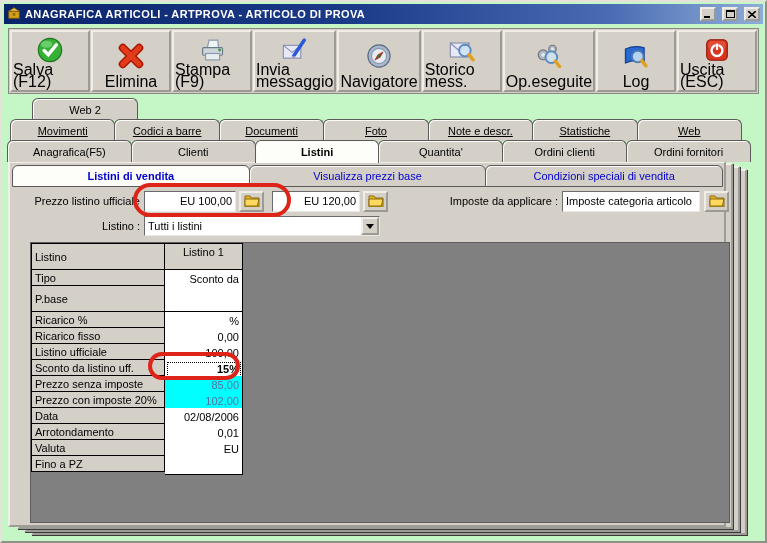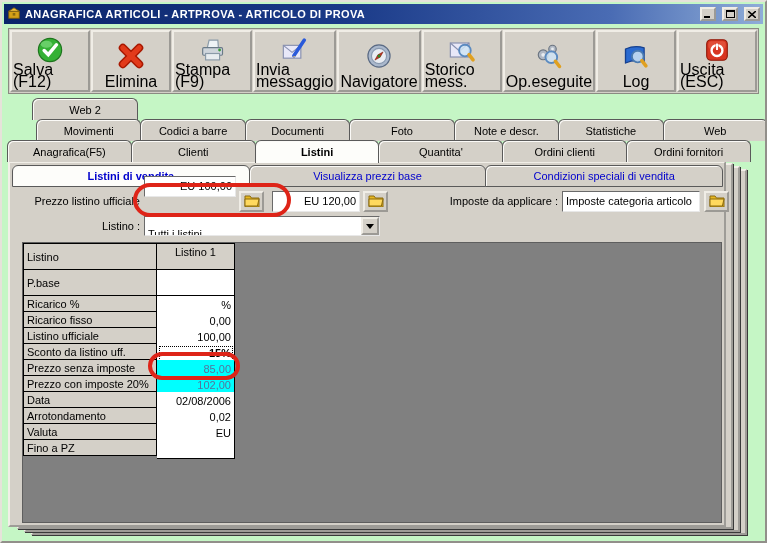--- a/index.html
+++ b/index.html
@@ -36,21 +36,21 @@
     flex:1 1 0; background:#d4d0c8; border:2px outset #f0ede6;
     display:flex; flex-direction:column; align-items:center; justify-content:flex-end;
     padding:3px 1px 2px 1px; cursor:default;
   }
   .tbtn .ticon { flex:1; display:flex; align-items:center; justify-content:center; }
   .tbtn .tlabel { text-align:left; line-height:12px; font-size:16px; }
 
   
   .tabrow { position:absolute; display:flex; height:22px; }
   .tabrow1 { left:30px; top:96px; width:105px; z-index:3; }
-  .tabrow2 { left:34px; top:117px; width:731px; z-index:4; }
+  .tabrow2 { left:8px; top:117px; width:731px; z-index:4;text-decoration:underline; }
   .tabrow3 { left:5px;  top:138px; width:743px; z-index:5; }
   .tab {
     flex:1 1 0; background:#d4d0c8; border:1px solid #5a5a5a; border-bottom:none;
     border-radius:6px 6px 0 0; box-shadow:inset 1px 1px 0 #fbfaf7;
     display:flex; align-items:center; justify-content:center;
     font-size:11px; white-space:nowrap; cursor:default; margin-right:-1px;
   }
   .tab.selected { background:#fdfdfa; font-weight:bold; height:23px; z-index:6; }
 
   
@@ -82,27 +82,27 @@
   .tinput.num { text-align:right; }
   .folderbtn {
     position:absolute; width:25px; height:21px; background:#d4d0c8; border:2px outset #f0ede6;
     display:flex; align-items:center; justify-content:center; cursor:default;
   }
   .combo {
     position:absolute; height:20px; background:#fff;
     border:1px solid; border-color:#6a6a6a #e8e8e8 #e8e8e8 #6a6a6a;
     display:flex; align-items:stretch;
   }
-  .combo .ctext { flex:1; line-height:18px; padding:8px 3px; white-space:nowrap; overflow:hidden; }
+  .combo .ctext { flex:1; line-height:18px; padding:0 3px; white-space:nowrap; overflow:hidden; }
   .combo .cbtn { width:18px; background:#d4d0c8; border:2px outset #f0ede6; display:flex; align-items:center; justify-content:center; }
   .arrow-down { width:0; height:0; border-left:4px solid transparent; border-right:4px solid transparent; border-top:5px solid #000; }
 
   
   .gridarea {
-    position:absolute; left:12px; top:79px; width:700px; height:281px;
+    position:absolute; left:20px; top:79px; width:700px; height:281px;
     background:#808080; border:1px solid #5e5e5e;
   }
   .gtable { position:absolute; left:0; top:0; width:212px; border-left:1px solid #000; border-top:1px solid #000; background:#d4d0c8; }
   .grow { display:flex; height:16px; }
   .grow.tall { height:26px; }
   .gl, .gv { border-right:1px solid #000; border-bottom:1px solid #000; overflow:hidden; white-space:nowrap; display:flex; align-items:center; }
   .gl { width:133px; background:#d4d0c8; padding:0 3px; }
   .gv { width:78px; background:#fff; padding:9px 3px; justify-content:flex-end; }
   .grow.header .gv { background:#d4d0c8; justify-content:center; align-items:flex-start; padding-top:2px; }
   .grow.cyan .gv { background:#00ffff; color:#54749c; }
@@ -320,21 +320,21 @@
         </div>
       <div class="itab">
           <span>Visualizza prezzi base</span>
         </div>
       <div class="itab">
           <span>Condizioni speciali di vendita</span>
         </div>
     </div>
 
     <div class="flabel" style="left:6px; top:28px; width:124px;">Prezzo listino ufficiale</div>
-    <div class="tinput num" style="left:134px; top:13px; width:92px;">EU 100,00</div>
+    <div class="tinput num" style="left:134px; top:28px; width:92px;">EU 100,00</div>
     <div class="folderbtn" style="left:229px; top:28px;">
       <span><svg width="16" height="13" viewBox="0 0 16 13">
             <path d="M1 2 h5 l1.5 2 H15 v9 H1 Z" fill="#e8b820" stroke="#8a6a10"></path>
             <path d="M1 5 h14 l-1.6 7 H1 Z" fill="#ffd95e" stroke="#8a6a10"></path>
           </svg></span>
     </div>
     <div class="tinput num" style="left:262px; top:28px; width:88px;">EU 120,00</div>
     <div class="folderbtn" style="left:353px; top:28px;">
       <span><svg width="16" height="13" viewBox="0 0 16 13">
             <path d="M1 2 h5 l1.5 2 H15 v9 H1 Z" fill="#e8b820" stroke="#8a6a10"></path>
@@ -362,20 +362,28 @@
       <div class="gtable">
 
         <div class="grow tall header">
           <div class="gl">
               <span>Listino</span>
             </div>
           <div class="gv">
               <span>Listino 1</span>
             </div>
         </div>
+        <div class="grow">
+          <div class="gl">
+              <span>Tipo</span>
+            </div>
+          <div class="gv">
+              <span>Sconto da</span>
+            </div>
+        </div>
         <div class="grow tall">
           <div class="gl">
               <span>P.base</span>
             </div>
           <div class="gv">
               <span></span>
             </div>
         </div>
         <div class="grow">
           <div class="gl">
@@ -431,21 +439,21 @@
             </div>
           <div class="gv">
               <span>02/08/2006</span>
             </div>
         </div>
         <div class="grow">
           <div class="gl">
               <span>Arrotondamento</span>
             </div>
           <div class="gv">
-              <span>0,02</span>
+              <span>0,01</span>
             </div>
         </div>
         <div class="grow">
           <div class="gl">
               <span>Valuta</span>
             </div>
           <div class="gv">
               <span>EU</span>
             </div>
         </div>

